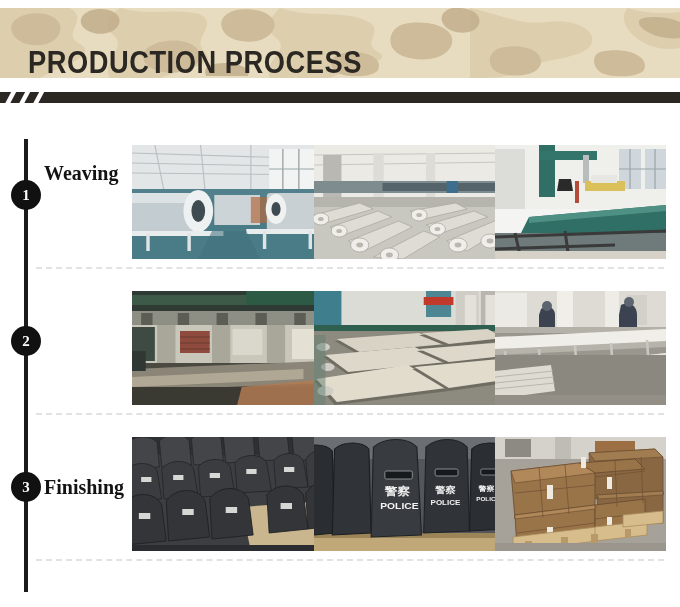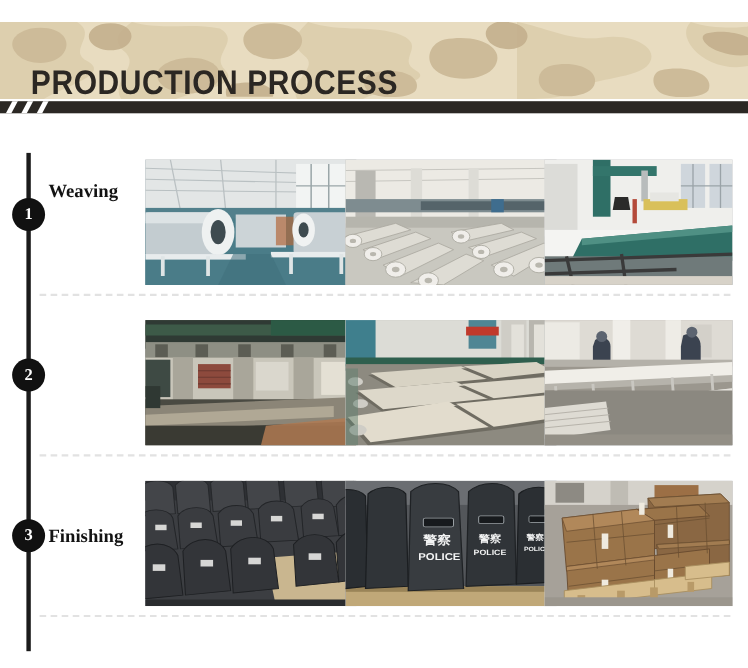--- a/index.html
+++ b/index.html
@@ -6,21 +6,21 @@
   body{
     width:680px;height:607px;
     background:#ffffff;
     font-family:"Liberation Sans", sans-serif;
     overflow:hidden;
     position:relative;
   }
 
   
   .header{
-    position:absolute;left:0;top:20px;width:680px;height:70px;
+    position:absolute;left:0;top:8px;width:680px;height:70px;
     overflow:hidden;
     background:#e4d7ba;
   }
   .camo{position:absolute;left:0;top:0;width:680px;height:70px;}
   .header-title{
     position:absolute;left:28px;top:38px;
     font-family:"Liberation Sans", sans-serif;
     font-weight:bold;
     font-size:31px;
     letter-spacing:0.6px;
@@ -69,21 +69,21 @@
   }
   .badge-1{top:44px;}
   .badge-2{top:44px;}
   .badge-3{top:44px;}
 
   .step-label{
     position:absolute;left:44px;
     width:86px;
     font-family:"Liberation Serif", serif;
     font-weight:bold;
-    font-size:17px;
+    font-size:20px;
     color:#131313;
     line-height:23px;
   }
   .label-1{top:25px;}
   .label-2{top:27px;}
   .label-3{top:47px;}
 
   .thumbs{position:absolute;left:132px;top:8px;width:536px;height:118px;}
   .thumb{
     position:absolute;top:0;width:192px;height:114px;

